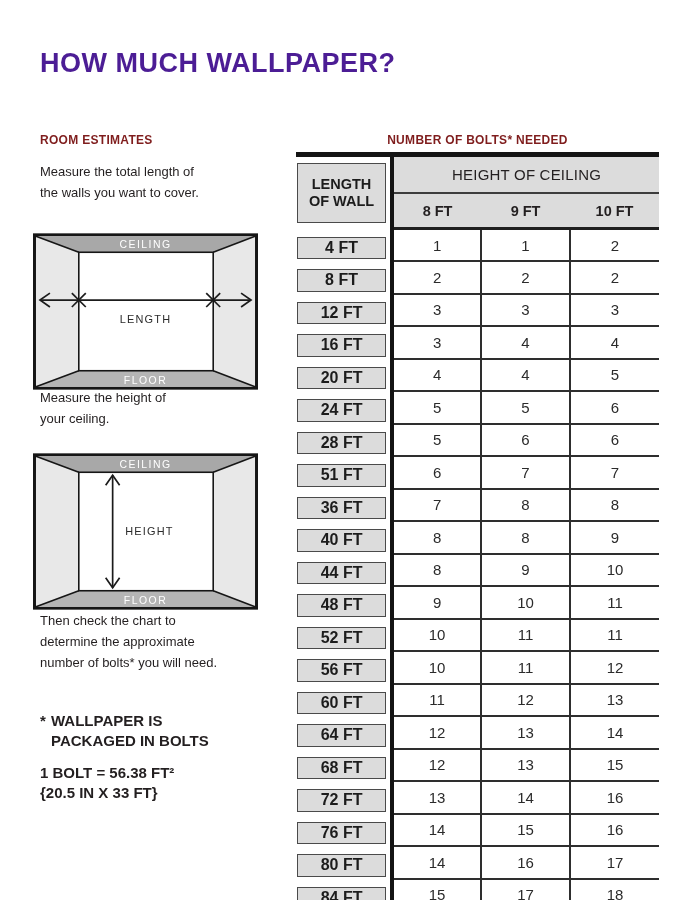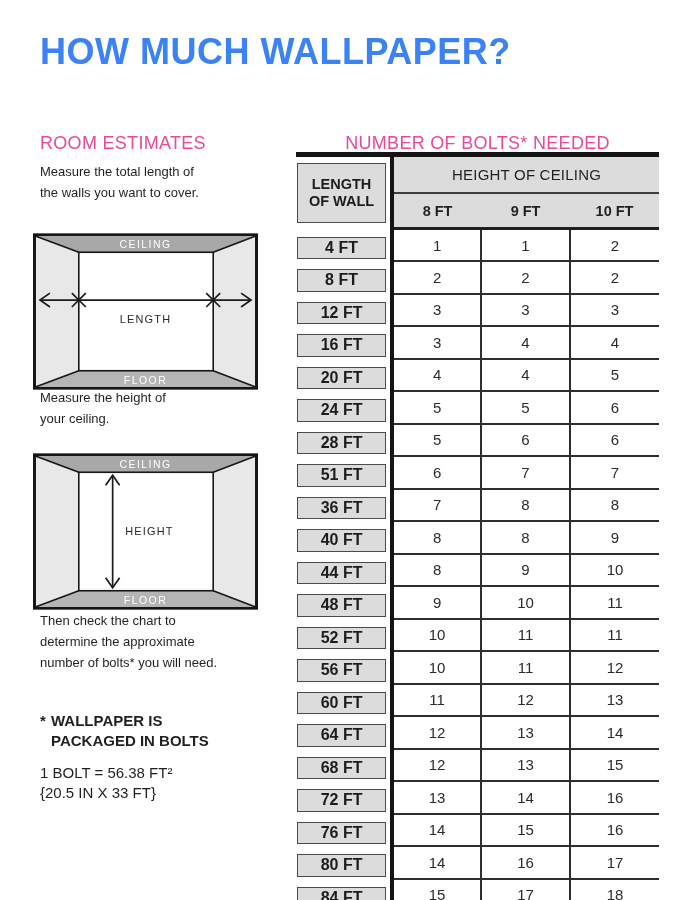--- a/index.html
+++ b/index.html
@@ -3,28 +3,28 @@
 <meta charset="utf-8">
 <style>
   html,body { margin:0; padding:0; }
   body {
     width:696px; height:900px; background:#ffffff; position:relative;
     font-family:"Liberation Sans", sans-serif; color:#231f20; overflow:hidden;
   }
   .abs { position:absolute; }
 
   .page-title {
-    left:40px; top:31px; font-size:36px; font-weight:bold;
-    color:#3b82f6; letter-spacing:0.5px;
+    left:40px; top:48px; font-size:27px; font-weight:bold;
+    color:#4c1d95; letter-spacing:0.5px;
   }
   .kicker {
-    font-size:18px; font-weight:normal; color:#ec4899; letter-spacing:0.3px;
+    font-size:12px; font-weight:bold; color:#7f1d1d; letter-spacing:0.3px;
   }
   .para { font-size:13px; line-height:21px; white-space:pre-line; }
-  .bold-note { font-size:15px; font-weight:normal; line-height:20px; white-space:pre-line; }
+  .bold-note { font-size:15px; font-weight:bold; line-height:20px; white-space:pre-line; }
   .footnote-row { display:flex; font-size:15px; font-weight:bold; line-height:20px; }
   .footnote-star { width:11px; }
   .footnote-text { white-space:pre-line; }
 
   .diagram { left:33px; width:225px;margin-top:16px; }
   .diagram svg { display:block; }
 
   .table-heading { left:296px; top:133px; width:363px; text-align:center; }
 
   .table-wrap { left:296px; top:152px; width:363px; }

